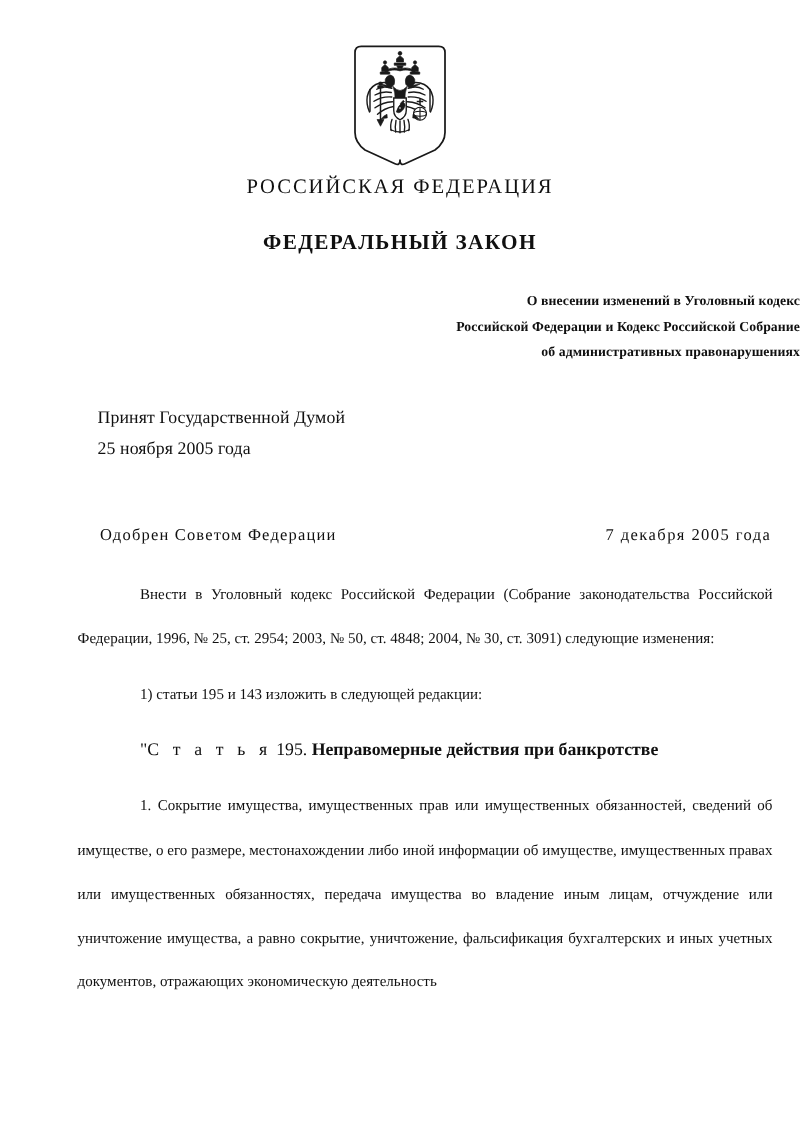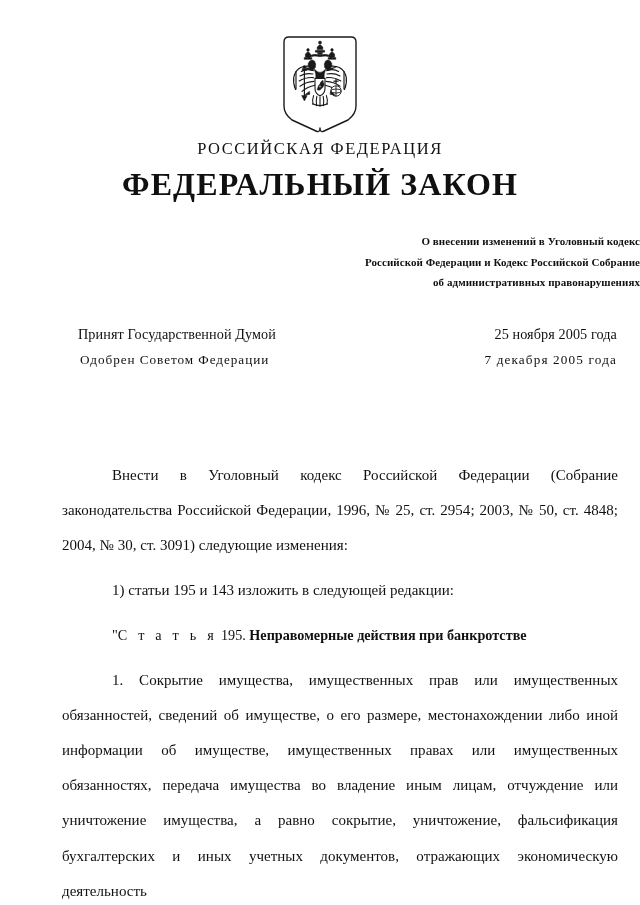--- a/index.html
+++ b/index.html
@@ -47,25 +47,25 @@
     text-align: center;
   }
   .title-line-1 {
     font-size: 16.5px;
     letter-spacing: 1.55px;
     line-height: 20px;
     font-weight: 400;
     white-space: nowrap;
   }
   .title-line-2 {
-    font-size: 32px;
+    font-size: 17px;
     letter-spacing: 1.1px;
     line-height: 30px;
     font-weight: 700;
-    margin-top: 10px;
+    margin-top: 20px;
     white-space: nowrap;
   }
 
   
   .subtitle {
     position: absolute;
     left: 0;
     top: 231px;
     width: 640px;
     text-align: right;
@@ -86,46 +86,48 @@
   .adoption-row {
     display: flex;
     justify-content: space-between;
     align-items: baseline;
     white-space: nowrap;
   }
   .adoption-row.r1 {
     font-size: 14.2px;
     line-height: 25px;
     letter-spacing: 0.1px;
+    flex-direction: column;
   }
   .adoption-row.r2 {
     font-size: 13.2px;
     line-height: 26px;
     letter-spacing: 0.95px;
     padding-left: 2px;
+    margin-top: 43px;
   }
   .adoption-row.r2 .right { letter-spacing: 1.15px; }
 
   
   .body-block {
     position: absolute;
     left: 62px;
     top: 458px;
     width: 556px;
   }
   .art-heading {
     font-weight: 700;
     font-size: 14.2px;
     line-height: 20px;
     margin: 0 0 15px 50px;
     white-space: nowrap;
   }
   p.para {
     margin: 0 0 9.5px 0;
-    font-size: 15px;
+    font-size: 12px;
     line-height: 35.2px;
     text-align: justify;
     text-align-last: left;
     text-indent: 50px;
     letter-spacing: 0.02px;
     hyphens: manual;
   }
   p.para.nojust {
     text-align: left;
   }

